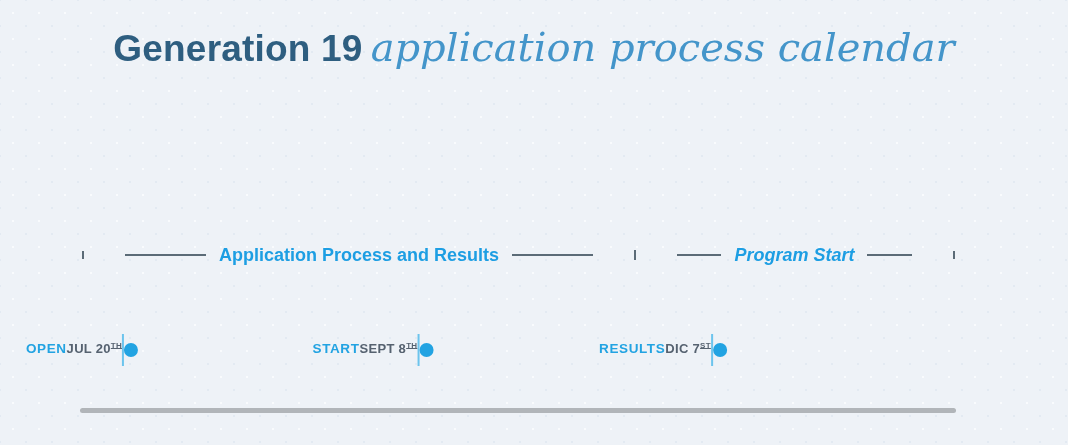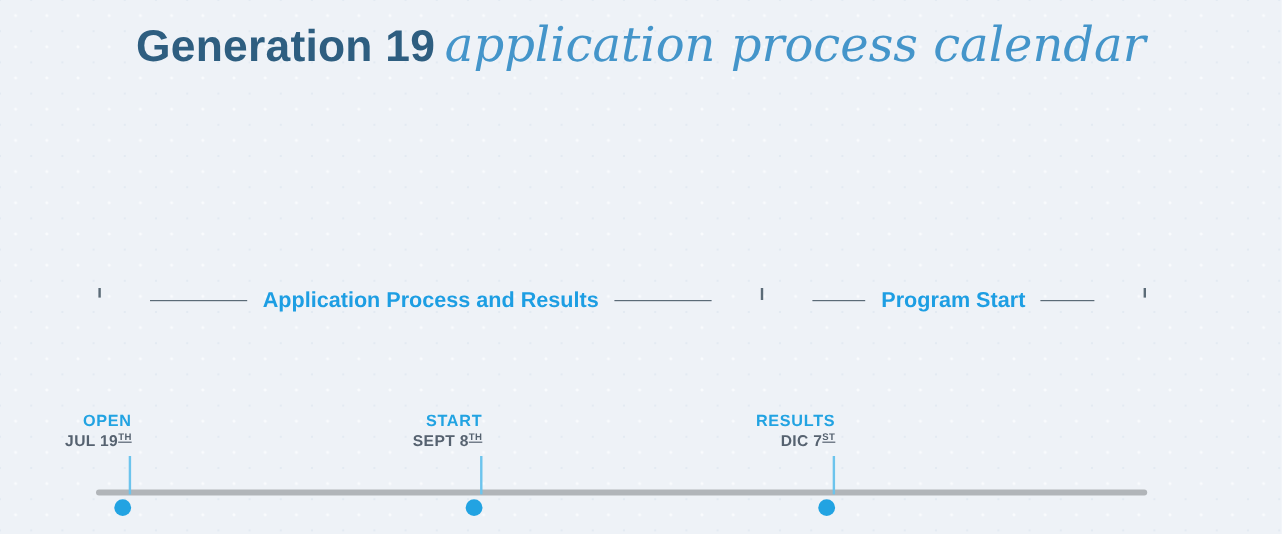--- a/index.html
+++ b/index.html
@@ -24,21 +24,21 @@
   }
 
   
   .title {
     position: absolute;
     top: 22px;
     left: 0;
     width: 100%;
     text-align: center;
     white-space: nowrap;
-    line-height: 32px;
+    line-height: 50px;
   }
   .t-main {
     font-size: 37px;
     font-weight: 700;
     color: #2e5e80;
     letter-spacing: 0.2px;
   }
   .t-sub {
     font-family: "DejaVu Serif", "Liberation Serif", serif;
     font-style: italic;
@@ -48,37 +48,37 @@
   }
 
   
   .bracket {
     position: absolute;
     left: 82px;
     width: 873px;
     top: 240px;
     height: 30px;
     display: flex;
-    align-items: flex-start;
+    align-items: center;
     gap: 41px;
   }
   .tick {
     width: 2px;
     height: 8px;
     background: #5b6b77;
     flex: 0 0 auto;
   }
   .tick.mid { height: 10px; }
   .section {
     display: flex;
     align-items: center;
     min-width: 0;
   }
   .section.s1 { flex: 581 581 0; }
-  .section.s2 { flex: 292 292 0; }
+  .section.s2 { flex: 292 292 0; font-style: italic; }
   .bline {
     flex: 1 1 0;
     height: 1.5px;
     background: #5b6b77;
   }
   .blabel {
     padding: 0 13px;
     font-size: 18px;
     font-weight: 700;
     color: #1d9ee3;
@@ -97,25 +97,25 @@
     position: absolute;
     left: -2px;
     right: -2px;
     top: 78px;
     height: 5px;
     border-radius: 3px;
     background: #b1b5b9;
   }
   .milestone {
     position: absolute;
-    top: 12px;
+    top: 0;
     transform: translateX(-50%);
     display: flex;
-    flex-direction: column;
-    align-items: flex-end;
+    flex-direction: row;
+    align-items: center;
     white-space: nowrap;
   }
   .milestone.m0 { left: 0; }
   .milestone.m1 { left: 33.37%; }
   .milestone.m2 { left: 66.63%; }
   .milestone.m3 { left: 100%; }
 
   .m-name {
     height: 17px;
     line-height: 17px;
@@ -175,21 +175,21 @@
       <span class="bline"></span>
     </div>
     <span class="tick"></span>
   </div>
 
   <div class="timeline">
     <div class="bar"></div>
 
     <div class="milestone m0">
       <div class="m-name">OPEN</div>
-      <div class="m-date"><span>JUL 19</span><sup>TH</sup></div>
+      <div class="m-date"><span>JUL 20</span><sup>TH</sup></div>
       <div class="m-connector"></div>
       <div class="m-dot"></div>
     </div>
 
     <div class="milestone m1">
       <div class="m-name">START</div>
       <div class="m-date"><span>SEPT 8</span><sup>TH</sup></div>
       <div class="m-connector"></div>
       <div class="m-dot"></div>
     </div>

